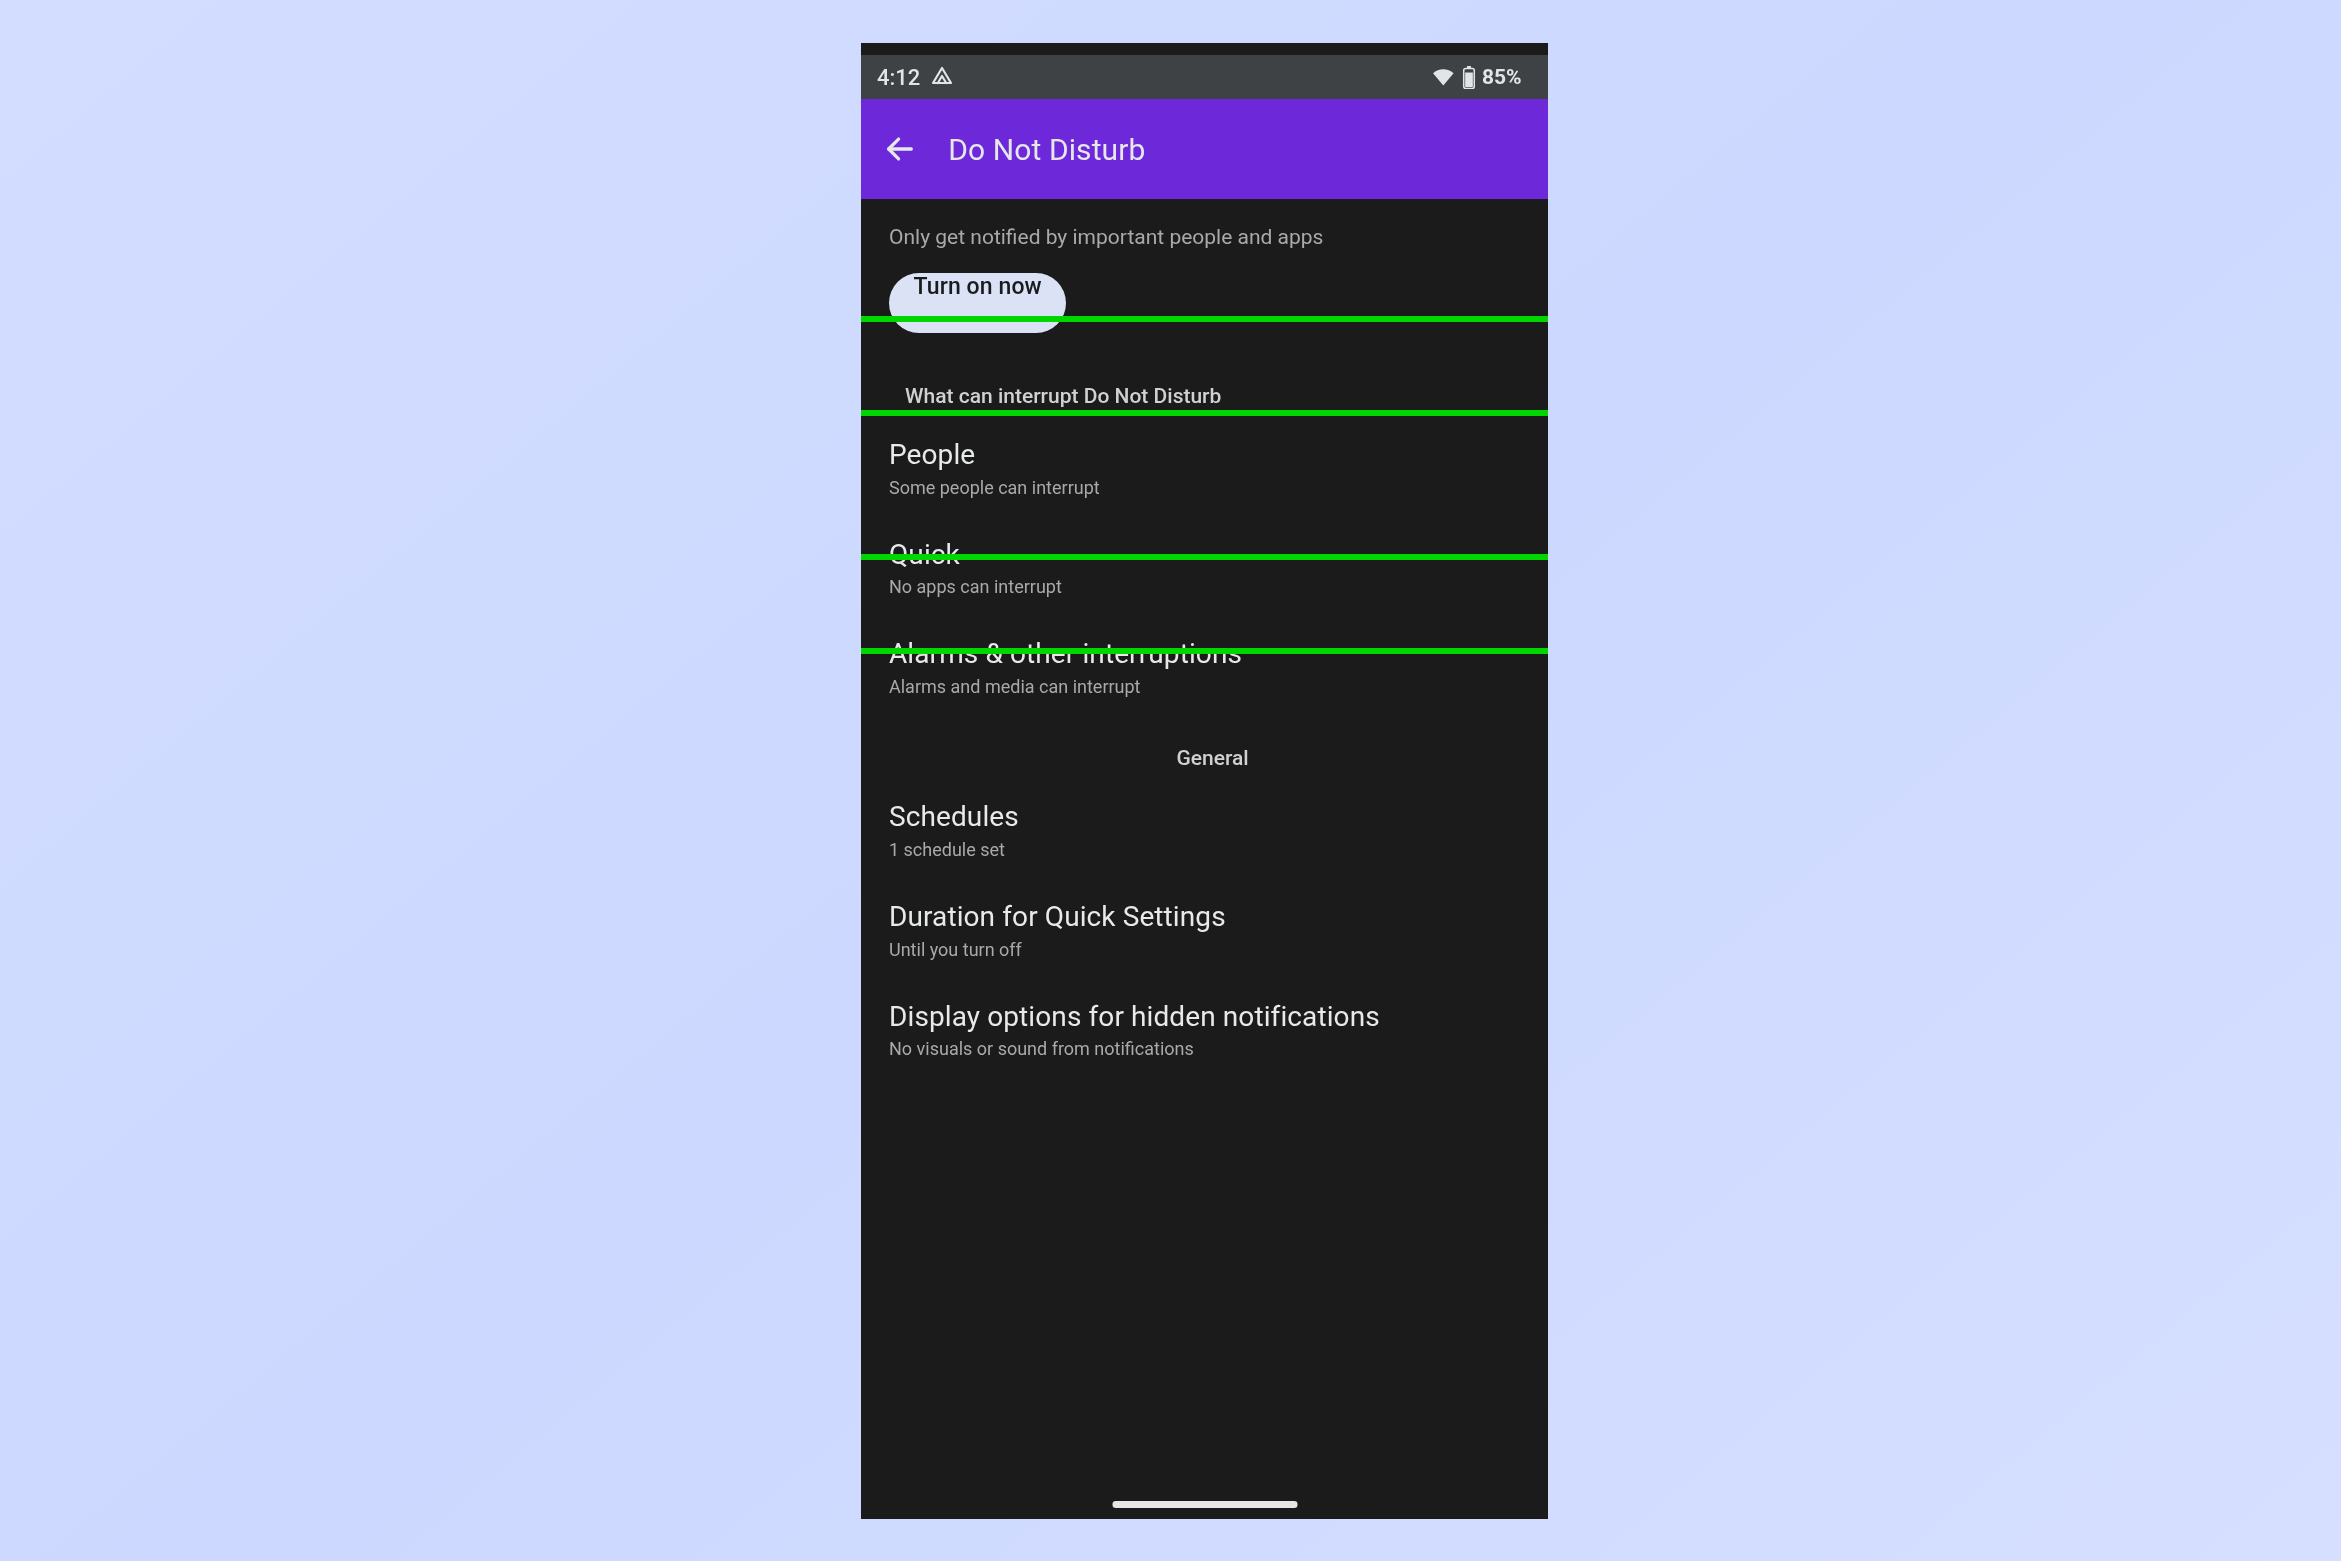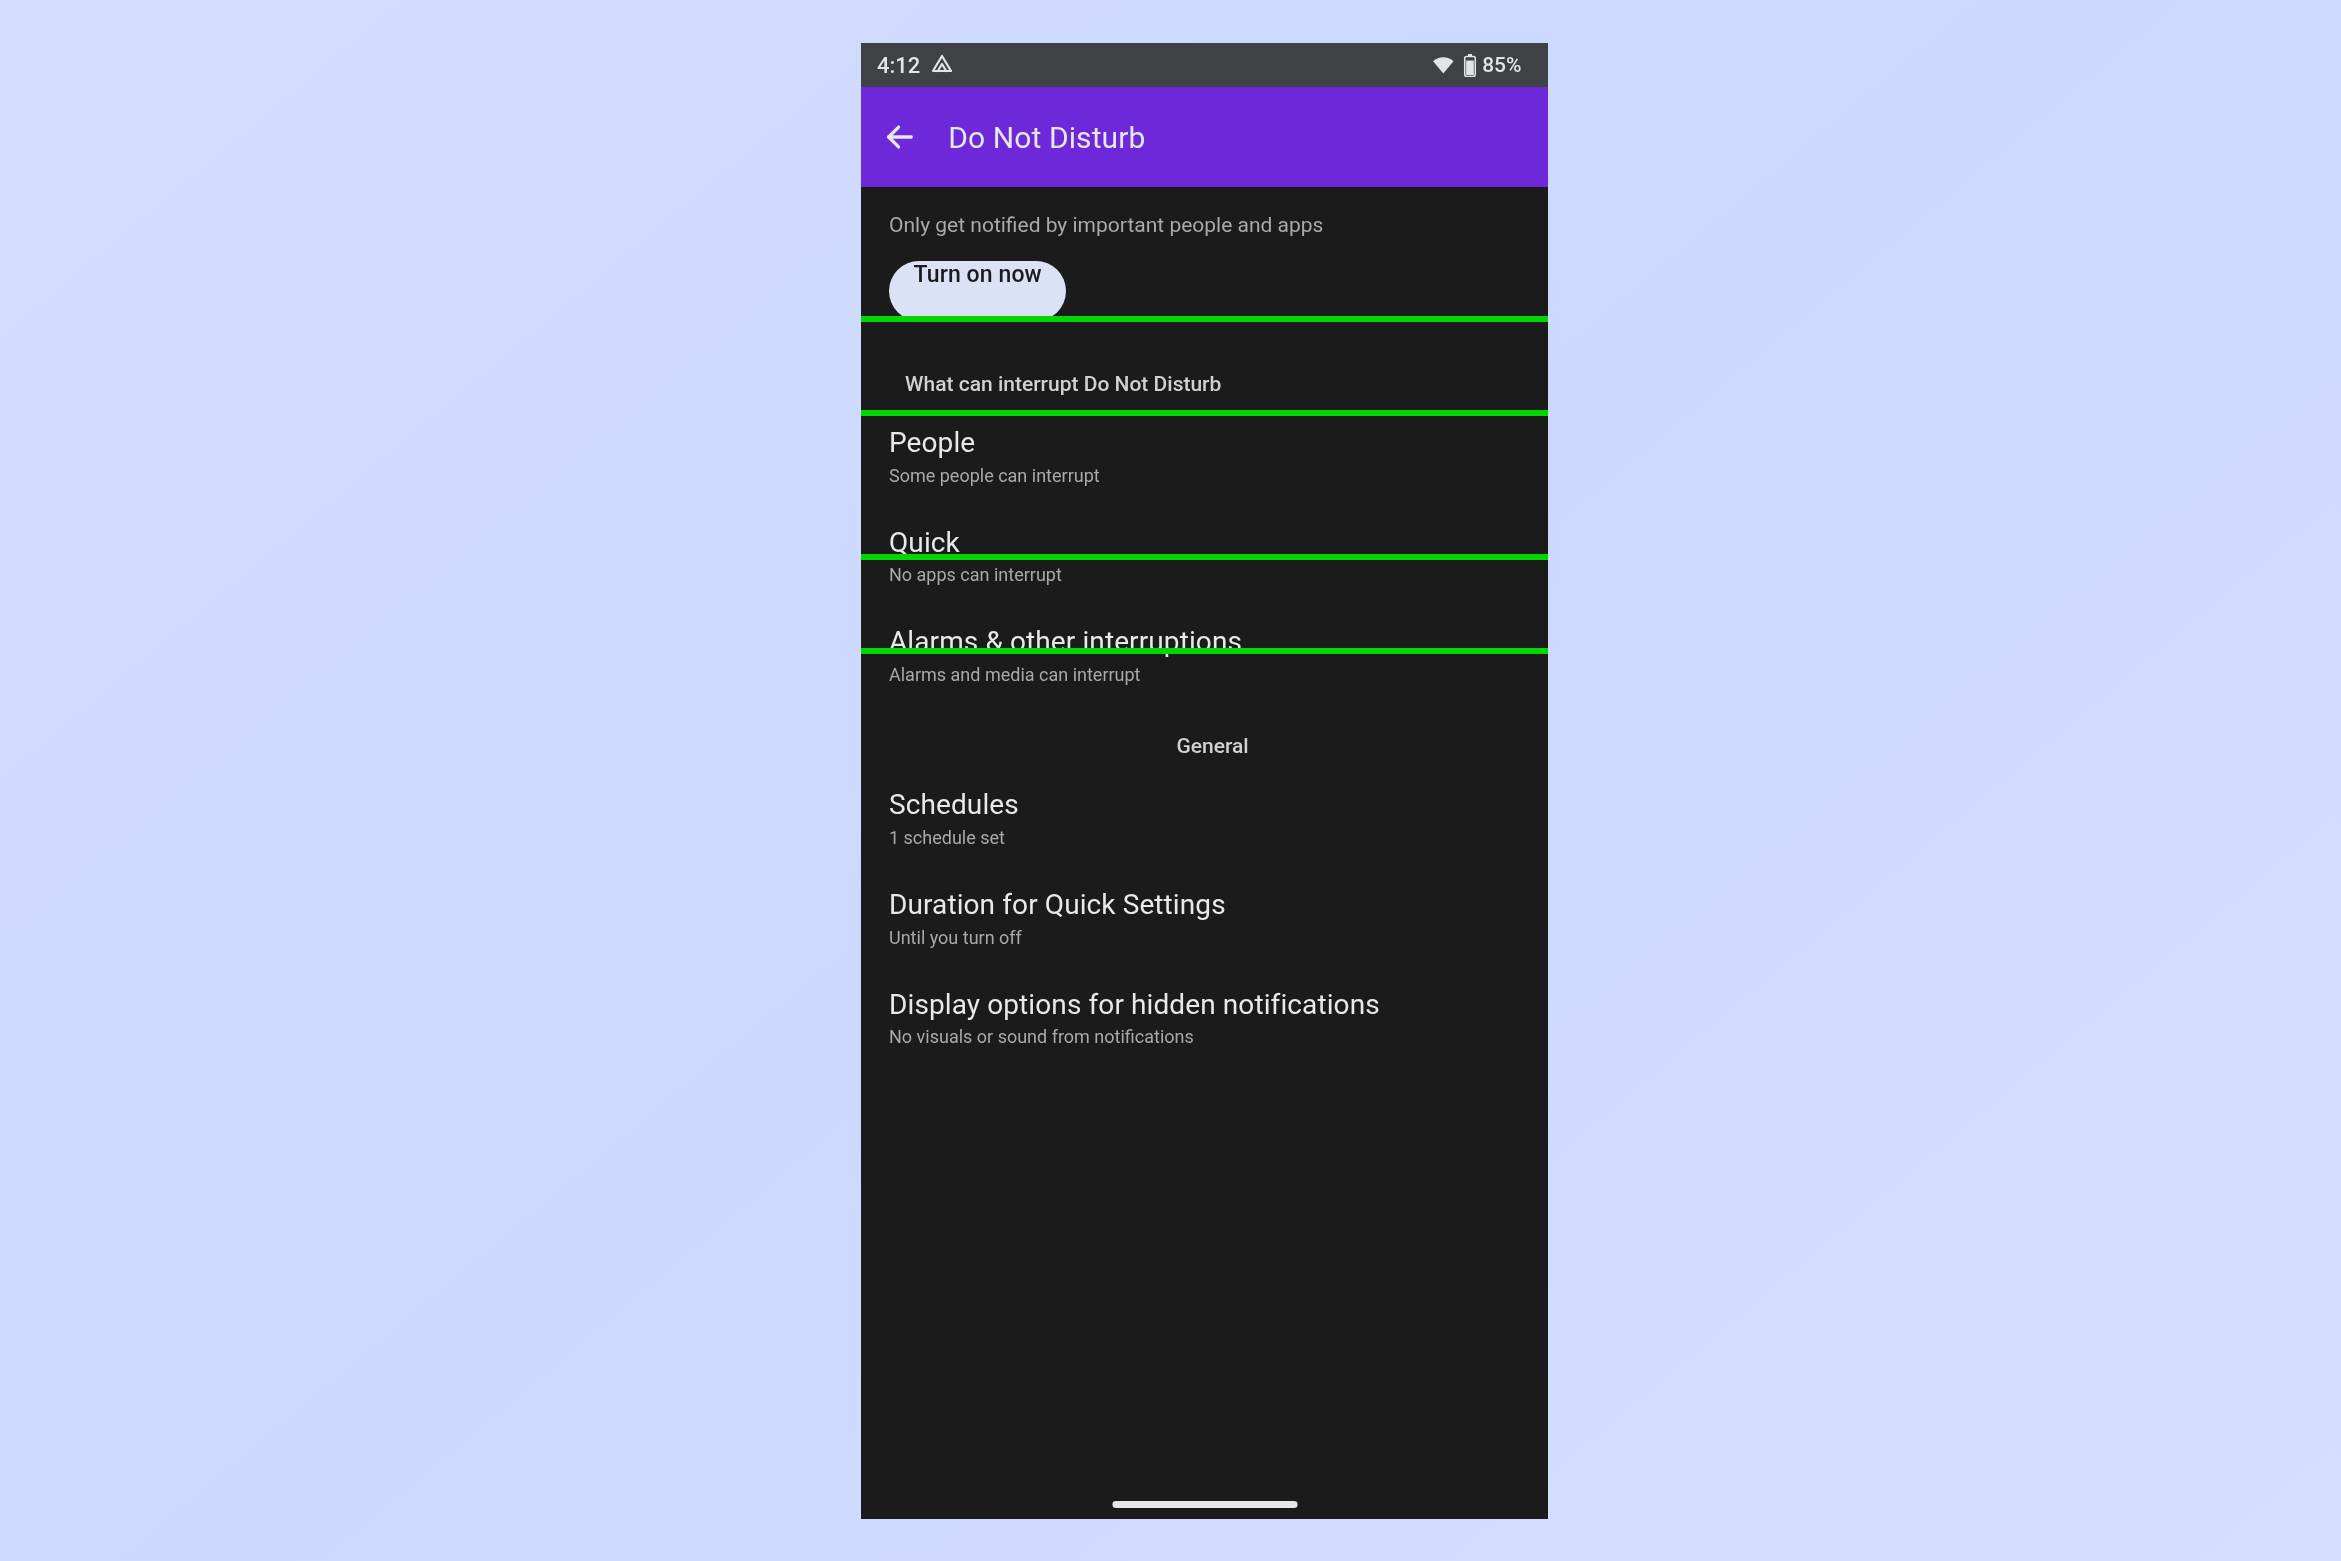--- a/index.html
+++ b/index.html
@@ -34,35 +34,37 @@
   .status-bar {
     height: 44px;
     background: #3f4244;
     display: flex;
     align-items: center;
     justify-content: space-between;
     padding: 0 26.5px 0 16px;
     font-size: 22px;
     color: #e2e4e6;
     font-weight: 500;
+    margin-top: 12px;
   }
   .status-left {
     display: flex;
     align-items: center;
     gap: 9.5px;
   }
   .status-icon {
     display: inline-flex;
     align-items: center;
     justify-content: center;
   }
   .status-right {
     display: flex;
     gap: 4.7px;
     font-size: 21px;
+    font-weight: bold;
   }
 
   
   .app-bar {
     height: 100px;
     background: #6d28d9;
     display: flex;
     align-items: center;
     padding: 0 13.2px;
     gap: 23px;

